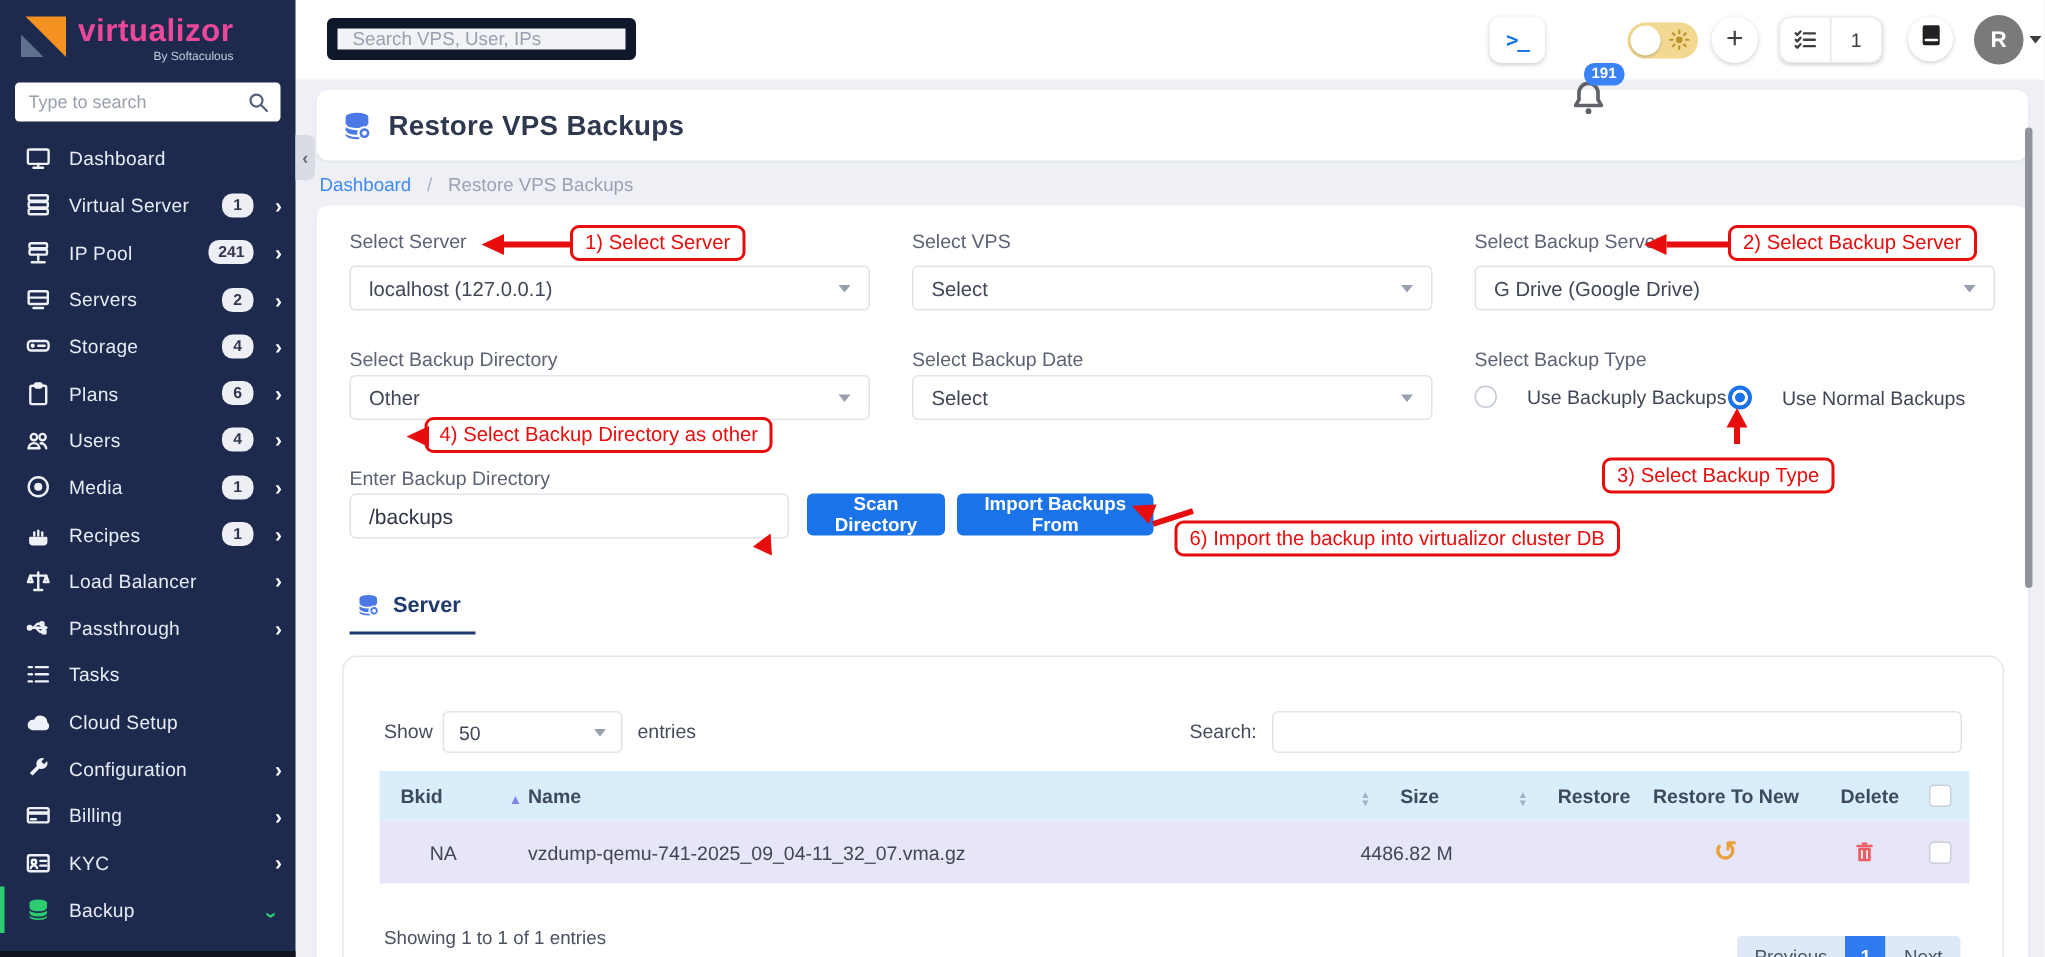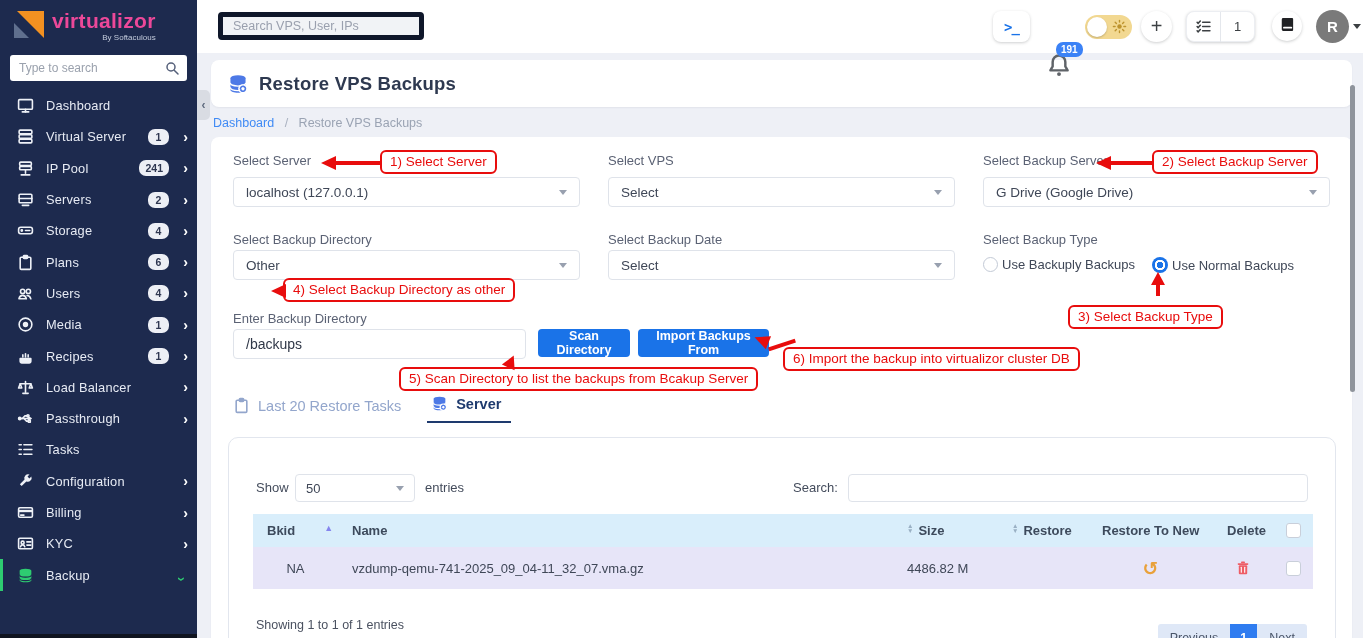--- a/index.html
+++ b/index.html
@@ -26,21 +26,21 @@
   .nav-badge { margin-left:auto; background:#edeff5; color:#2e3650; font-size:10.5px; font-weight:bold; border-radius:7px; padding:2px 6px; min-width:21px; text-align:center; }
   .nav-chev { color:#fff; font-size:14px; font-weight:bold; width:13px; text-align:right; margin-left:6px; flex:none; }
   .nav-spacer { margin-left:auto; }
   .nav-item.active { border-left-color:#2ecc71; }
   .nav-item.active .nav-ic { color:#2ecc71; }
   .nav-item.active .nav-chev { color:#2ecc71; transform:rotate(90deg); transform-origin:center; }
   .side-bottom-bar { position:absolute; left:0; bottom:0; width:197px; height:4px; background:#10141f; }
 
   
   .topbar { position:absolute; left:197px; top:0; width:1166px; height:53px; background:#fff; z-index:4; }
-  .top-search { position:absolute; left:21px; top:12px; width:206px; height:28px; background:#f1f3f6; border:5px solid #0f172a; border-radius:4px; padding:0 10px; font-size:12.5px; color:#444; font-family:"Liberation Sans",sans-serif; }
+  .top-search { position:absolute; left:21px; top:12px; width:206px; height:28px; background:#f1f3f6; border:7px solid #0f172a; border-radius:4px; padding:0 10px; font-size:12.5px; color:#444; font-family:"Liberation Sans",sans-serif; }
   .top-search::placeholder { color:#9aa0ae; }
   .tb-btn { position:absolute; display:flex; align-items:center; justify-content:center; background:#fff; box-shadow:0 1px 3px rgba(60,64,67,.25); cursor:pointer; }
   .terminal-btn { left:796px; top:11px; width:37px; height:31px; border-radius:8px; color:#1a73e8; font-weight:bold; font-size:14px; letter-spacing:-1px; font-family:"DejaVu Sans Mono", monospace; }
   .bell-wrap { position:absolute; left:849px; top:13px; width:26px; height:28px; cursor:pointer; color:#5f6368;margin-top:39px; }
   .bell-badge { position:absolute; left:10px; top:-10px; background:#3b82f6; color:#fff; font-size:10px; font-weight:bold; border-radius:7px; padding:2px 5px; }
   .toggle { position:absolute; left:888px; top:15px; width:47px; height:24px; background:#f2d891; border-radius:12px; cursor:pointer; }
   .toggle-knob { position:absolute; left:2px; top:2px; width:20px; height:20px; background:#fff; border-radius:50%; box-shadow:0 1px 2px rgba(0,0,0,.2); }
   .toggle-sun { position:absolute; right:5px; top:4px; width:15px; height:15px; color:#bd932e; }
   .plus-btn { left:944px; top:11px; width:31px; height:31px; border-radius:50%; color:#3c4043; font-size:20px; font-weight:normal; }
   .tasklist-btn { left:989px; top:11px; width:69px; height:31px; border-radius:8px; border:1px solid #eceef2; padding:0; }
@@ -65,21 +65,21 @@
   .bc-sep { color:#a9b1c0; margin:0 7px; }
   .bc-current { color:#9aa3b3; }
 
   .main-card { position:absolute; left:14px; top:84px; width:1141px; height:501px; background:#fff; border-radius:8px 8px 0 0; box-shadow:0 1px 2px rgba(30,40,70,.06); }
 
   .f-label { position:absolute; font-size:13px; color:#5b6274; }
   .f-select { position:absolute; height:30px; border:1px solid #dfe3ea; border-radius:4px; background:#fff; display:flex; align-items:center; padding:0 12px; font-size:13.5px; color:#3f4757; cursor:pointer; width:347px; }
   .f-caret { margin-left:auto; width:0; height:0; border-top:5px solid #98a0af; border-left:4px solid transparent; border-right:4px solid transparent; }
   .f-input { position:absolute; height:30px; border:1px solid #dfe3ea; border-radius:4px; padding:0 12px; font-size:14px; color:#2f3747; width:293px; font-family:"Liberation Sans",sans-serif; }
   .btn-blue { position:absolute; height:28px; background:#1a73e8; color:#fff; border:none; border-radius:4px; font-size:12.5px; font-weight:bold; cursor:pointer; font-family:"Liberation Sans",sans-serif; padding:0 12px; }
-  .radio-row { position:absolute; display:flex; align-items:center; gap:4px; font-size:13px; color:#3f4757; }
+  .radio-row { position:absolute; display:flex; align-items:center; gap:20px; font-size:13px; color:#3f4757; }
   .radio-off { width:15px; height:15px; border-radius:50%; border:1.5px solid #c3cad6; background:#fff; flex:none; }
   .radio-on { width:16px; height:16px; border-radius:50%; background:radial-gradient(circle,#1a73e8 0 3px,#fff 3.5px 5px,#1a73e8 5.5px); flex:none; }
 
   
   .ann-box { position:absolute; border:2.5px solid #e80d0d; border-radius:6px; background:#fff; color:#e80d0d; font-size:13.5px; padding:2px 8px 3px 8px; white-space:nowrap; z-index:3; }
   .ann-line { position:absolute; background:#e80d0d; z-index:3; }
   .ann-head-left { position:absolute; width:0; height:0; border-right:15px solid #e80d0d; border-top:7px solid transparent; border-bottom:7px solid transparent; z-index:3; }
   .ann-head-up { position:absolute; width:0; height:0; border-bottom:13px solid #e80d0d; border-left:7px solid transparent; border-right:7px solid transparent; z-index:3; }
 
   
@@ -95,21 +95,21 @@
   .sub-card { position:absolute; left:17px; top:300px; width:1108px; height:240px; border:1px solid #e2e6ee; border-radius:10px; background:#fff; }
   .dt-controls { position:absolute; left:0; top:36px; width:100%; height:28px; font-size:13px; color:#444c5c; }
   .dt-show-label { position:absolute; left:27px; top:6px; }
   .dt-size-select { position:absolute; left:66px; top:0; width:120px; height:28px; border:1px solid #dfe3ea; border-radius:4px; display:flex; align-items:center; padding:0 10px; font-size:13px; color:#3f4757; cursor:pointer; }
   .dt-entries { position:absolute; left:196px; top:6px; }
   .dt-search-label { position:absolute; left:564px; top:6px; }
   .dt-search-input { position:absolute; left:619px; top:0; width:460px; height:28px; border:1px solid #dfe3ea; border-radius:4px; padding:0 10px; font-size:13px; font-family:"Liberation Sans",sans-serif; }
   .dtable { position:absolute; left:24px; top:76px; width:1060px; }
   .dt-row { display:grid; grid-template-columns:85px 1fr 105px 90px 125px 60px 40px; align-items:center; }
   .dt-head { background:#d9eefb; height:33px; font-size:13px; color:#3d4a5c; font-weight:bold; }
-  .dt-head > div { display:flex; align-items:flex-start; gap:3px; padding-left:14px; }
+  .dt-head > div { display:flex; align-items:flex-end; gap:18px; padding-left:14px; }
   .sort-asc { color:#8585ee; font-size:9px; margin-left:26px; }
   .sort-both { display:inline-flex; flex-direction:column; font-size:6.5px; line-height:5px; color:#9ab0c4; margin-right:2px; }
   .dt-body-row { background:#e7e5f8; height:42px; font-size:13px; color:#3f4757; }
   .dt-body-row > div { padding-left:14px; display:flex; align-items:center; }
   .cell-center { justify-content:center; padding-left:0 !important; }
   .restore-ic { font-family:"DejaVu Sans",sans-serif; color:#e9a13b; font-size:19px; font-weight:bold; cursor:pointer; }
   .trash-ic { width:16px; height:17px; color:#ee5d66; cursor:pointer; }
   .cbox { width:15px; height:15px; border:1.5px solid #c9cfda; border-radius:3px; background:#fff; cursor:pointer; }
   .dt-footer-text { position:absolute; left:27px; top:180px; font-size:12.5px; color:#4a5160; }
   .paging { position:absolute; right:28px; top:186px; display:flex; }
@@ -288,20 +288,28 @@
             <line x1="2" y1="3.5" x2="4" y2="3.5"></line>
             <line x1="2" y1="8" x2="4" y2="8"></line>
             <line x1="2" y1="12.5" x2="4" y2="12.5"></line>
           </svg>
         </span>
       <span class="nav-label">Tasks</span>
     </li>
     <li class="nav-item">
       <span class="nav-ic">
           <svg viewBox="0 0 16 16" fill="none" stroke="currentColor" stroke-width="1.5" stroke-linecap="round" stroke-linejoin="round">
+            <path d="M4.8 13a3.3 3.3 0 1 1 .6-6.5A4.3 4.3 0 0 1 13.7 8 2.8 2.8 0 0 1 12.8 13z" fill="currentColor" stroke="none"></path>
+          </svg>
+        </span>
+      <span class="nav-label">Cloud Setup</span>
+    </li>
+    <li class="nav-item">
+      <span class="nav-ic">
+          <svg viewBox="0 0 16 16" fill="none" stroke="currentColor" stroke-width="1.5" stroke-linecap="round" stroke-linejoin="round">
             <path d="M13.5 3.2a3.6 3.6 0 0 1-4.7 4.7L4.4 12.3l-1.7-1.7 4.4-4.4a3.6 3.6 0 0 1 4.7-4.7L9.9 3.4l1.7 1.7z" fill="currentColor" stroke="none"></path>
           </svg>
         </span>
       <span class="nav-label">Configuration</span>
       <span class="nav-spacer"></span>
       <span class="nav-chev">›</span>
     </li>
     <li class="nav-item">
       <span class="nav-ic">
           <svg viewBox="0 0 16 16" fill="none" stroke="currentColor" stroke-width="1.5" stroke-linecap="round" stroke-linejoin="round">
@@ -475,35 +483,27 @@
     <div class="ann-line" style="left:900px; top:24px; width:42px; height:4px;"></div>
     <div class="ann-head-left" style="left:885px; top:19px;"></div>
 
     <div class="ann-box" style="left:857px; top:168px;">3) Select Backup Type</div>
     <div class="ann-line" style="left:945px; top:146px; width:4px; height:13px;"></div>
     <div class="ann-head-up" style="left:940px; top:135px;"></div>
 
     <div class="ann-box" style="left:72px; top:141px;">4) Select Backup Directory as other</div>
     <div class="ann-head-left" style="left:60px; top:147px;"></div>
 
-    <div class="ann-box" style="left:188px; top:230px;">5) Scan Directory to list the backups from Bcakup Server</div>
     <div class="ann-head-up" style="left:293px; top:218px; transform:rotate(25deg);"></div>
 
     <div class="ann-box" style="left:572px; top:210px;">6) Import the backup into virtualizor cluster DB</div>
     <div class="ann-line" style="left:557px; top:206px; width:28px; height:4px; transform:rotate(-18deg);"></div>
     <div class="ann-head-left" style="left:543px; top:196px; transform:rotate(22deg);"></div>
 
     <div class="tabs">
-      <div class="tab tab-inactive">
-        <span class="t-ic"><svg viewBox="0 0 16 16" fill="none" stroke="currentColor" stroke-width="1.5" stroke-linecap="round" stroke-linejoin="round">
-              <rect x="3" y="3" width="10" height="11.5" rx="1"></rect>
-              <rect x="6" y="1.5" width="4" height="2.6" rx=".8" fill="currentColor"></rect>
-            </svg></span>
-        <span>Last 20 Restore Tasks</span>
-      </div>
       <div class="tab tab-active">
         <span class="t-ic"><svg viewBox="0 0 16 16" fill="none" stroke="currentColor" stroke-width="1.5" stroke-linecap="round" stroke-linejoin="round">
               <ellipse cx="8" cy="3.6" rx="5.5" ry="2" fill="currentColor" stroke="none"></ellipse>
               <path d="M2.5 3.6v8.8c0 1.1 2.5 2 5.5 2s5.5-.9 5.5-2V3.6" fill="currentColor" stroke="none"></path>
               <path d="M2.5 7.5c0 1.1 2.5 2 5.5 2s5.5-.9 5.5-2" stroke="#fff" stroke-width="1"></path>
               <path d="M2.5 10.8c0 1.1 2.5 2 5.5 2s5.5-.9 5.5-2" stroke="#fff" stroke-width="1"></path>
               <circle cx="11.5" cy="11.5" r="3.4" fill="#fff" stroke="none"></circle>
               <path d="M9.8 11.5a1.8 1.8 0 1 1 .6 1.3" stroke="currentColor" stroke-width="1.2"></path>
               <path d="M9.6 13.3v-1.4h1.4z" fill="currentColor" stroke="none"></path>
             </svg></span>

